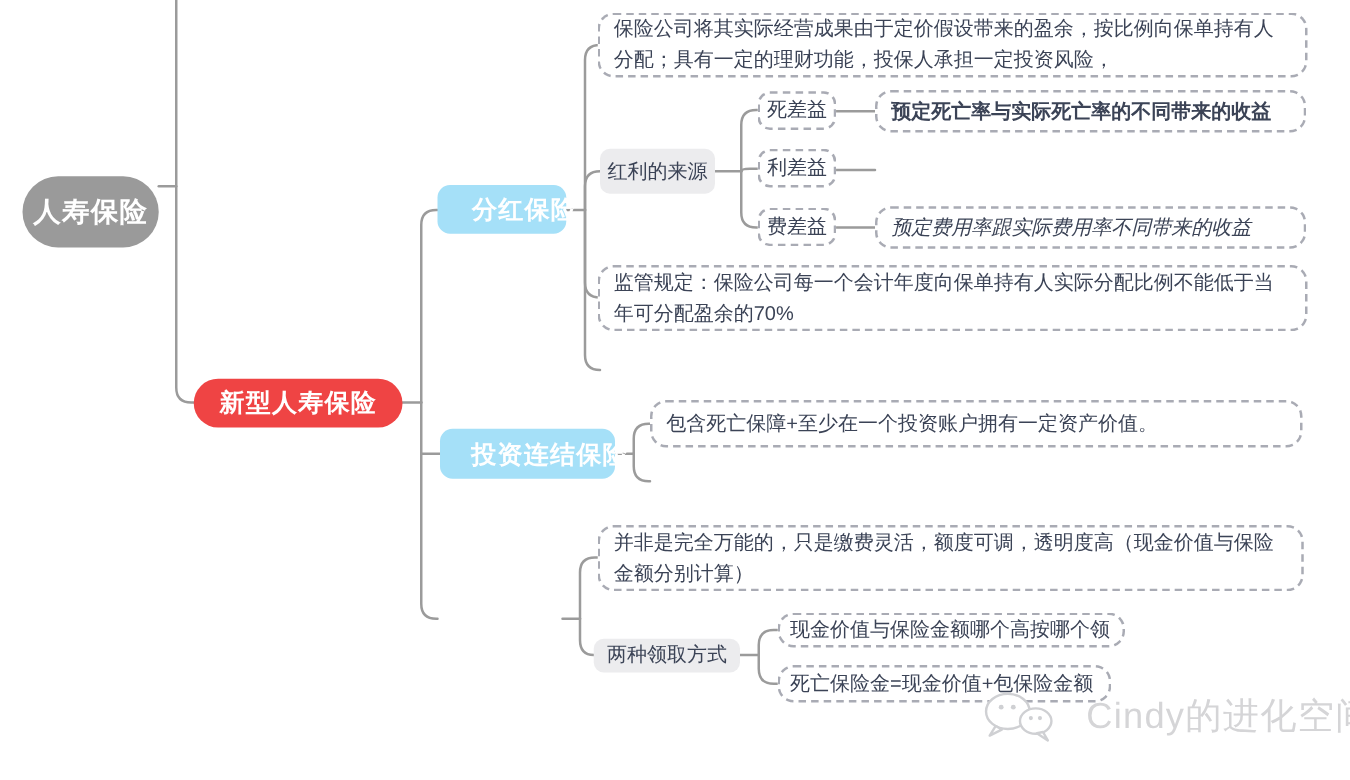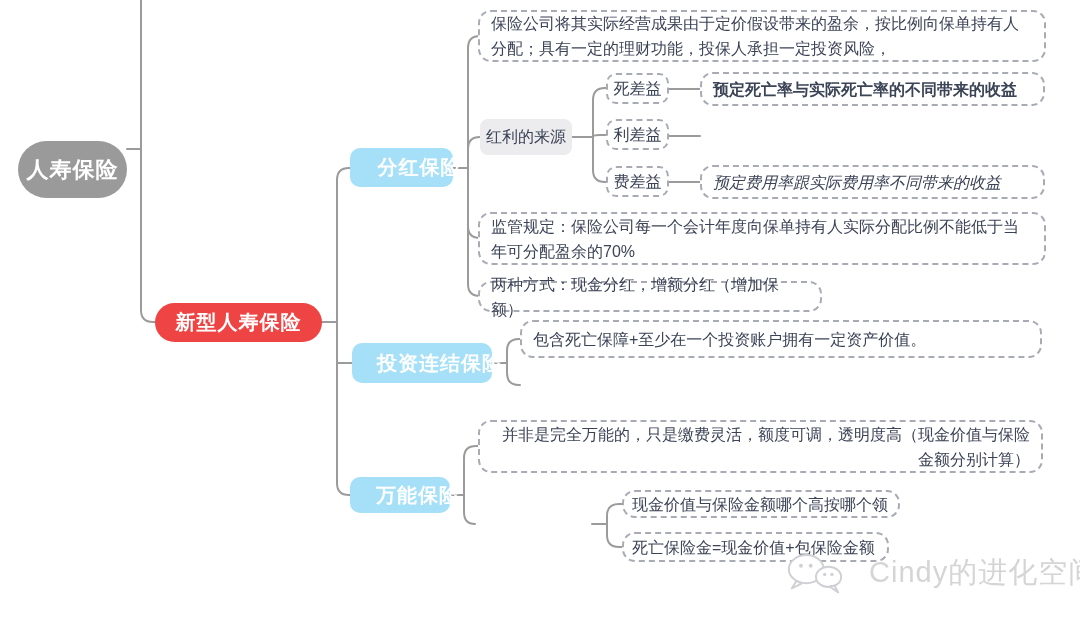--- a/index.html
+++ b/index.html
@@ -76,42 +76,41 @@
   </svg>
 
   <div class="node rootpill" style="left:18px;top:121px;width:109px;height:57px;margin-top:20px;">人寿保险</div>
 
   <div class="node bluepill" style="left:155px;top:303px;width:167px;height:39px;">新型人寿保险</div>
 
   <div class="node bluebox" style="left:350px;top:148px;width:103px;height:39px;">分红保险</div>
 
   <div class="node bluebox" style="left:352px;top:343px;width:140px;height:40px;">投资连结保险</div>
 
-  <div class="node bluebox" style="left:350px;top:477px;width:100px;height:36px;">万能保险</div>
 
   <div class="dashed" style="left:478px;top:10px;width:568px;height:52px;">保险公司将其实际经营成果由于定价假设带来的盈余，按比例向保单持有人分配；具有一定的理财功能，投保人承担一定投资风险，</div>
 
   <div class="graybox" style="left:480px;top:119px;width:92px;height:36px;">红利的来源</div>
 
   <div class="dashed center" style="left:606px;top:73px;width:63px;height:31px;border-radius:10px;">死差益</div>
   <div class="dashed" style="left:700px;top:72px;width:345px;height:34px;font-weight:bold;">预定死亡率与实际死亡率的不同带来的收益</div>
 
   <div class="dashed center" style="left:606px;top:119px;width:63px;height:31px;border-radius:10px;">利差益</div>
 
   <div class="dashed center" style="left:606px;top:166px;width:63px;height:31px;border-radius:10px;">费差益</div>
   <div class="dashed" style="left:700px;top:165px;width:345px;height:34px;font-style:italic;">预定费用率跟实际费用率不同带来的收益</div>
 
   <div class="dashed" style="left:478px;top:212px;width:568px;height:53px;">监管规定：保险公司每一个会计年度向保单持有人实际分配比例不能低于当年可分配盈余的70%</div>
 
-  <div class="dashed" style="left:478px;top:281px;width:344px;height:31px;">两种方式：现金分红，增额分红（增加保额）</div>
 
   <div class="dashed" style="left:520px;top:320px;width:522px;height:38px;">包含死亡保障+至少在一个投资账户拥有一定资产价值。</div>
 
-  <div class="dashed" style="left:478px;top:420px;width:565px;height:53px;text-align:right;">并非是完全万能的，只是缴费灵活，额度可调，透明度高（现金价值与保险金额分别计算）</div>
+  <div class="dashed" style="left:478px;top:420px;width:565px;height:53px;">并非是完全万能的，只是缴费灵活，额度可调，透明度高（现金价值与保险金额分别计算）</div>
 
+  <div class="graybox" style="left:475px;top:511px;width:117px;height:27px;">两种领取方式</div>
 
   <div class="dashed" style="left:622px;top:490px;width:278px;height:28px;padding:1px 8px;">现金价值与保险金额哪个高按哪个领</div>
   <div class="dashed" style="left:622px;top:532px;width:267px;height:30px;padding:1px 8px;">死亡保险金=现金价值+包保险金额</div>
 
   <div class="watermark">
     <svg width="62" height="46" viewBox="0 0 64 46" aria-hidden="true">
       <g fill="#ffffff" stroke="#cfd0d3" stroke-width="2">
         <ellipse cx="23" cy="19" rx="18" ry="14.5"></ellipse>
         <path d="M13,31 L8,39 L18,34 Z" stroke-linejoin="round"></path>
         <ellipse cx="46" cy="27" rx="13" ry="10.5"></ellipse>

